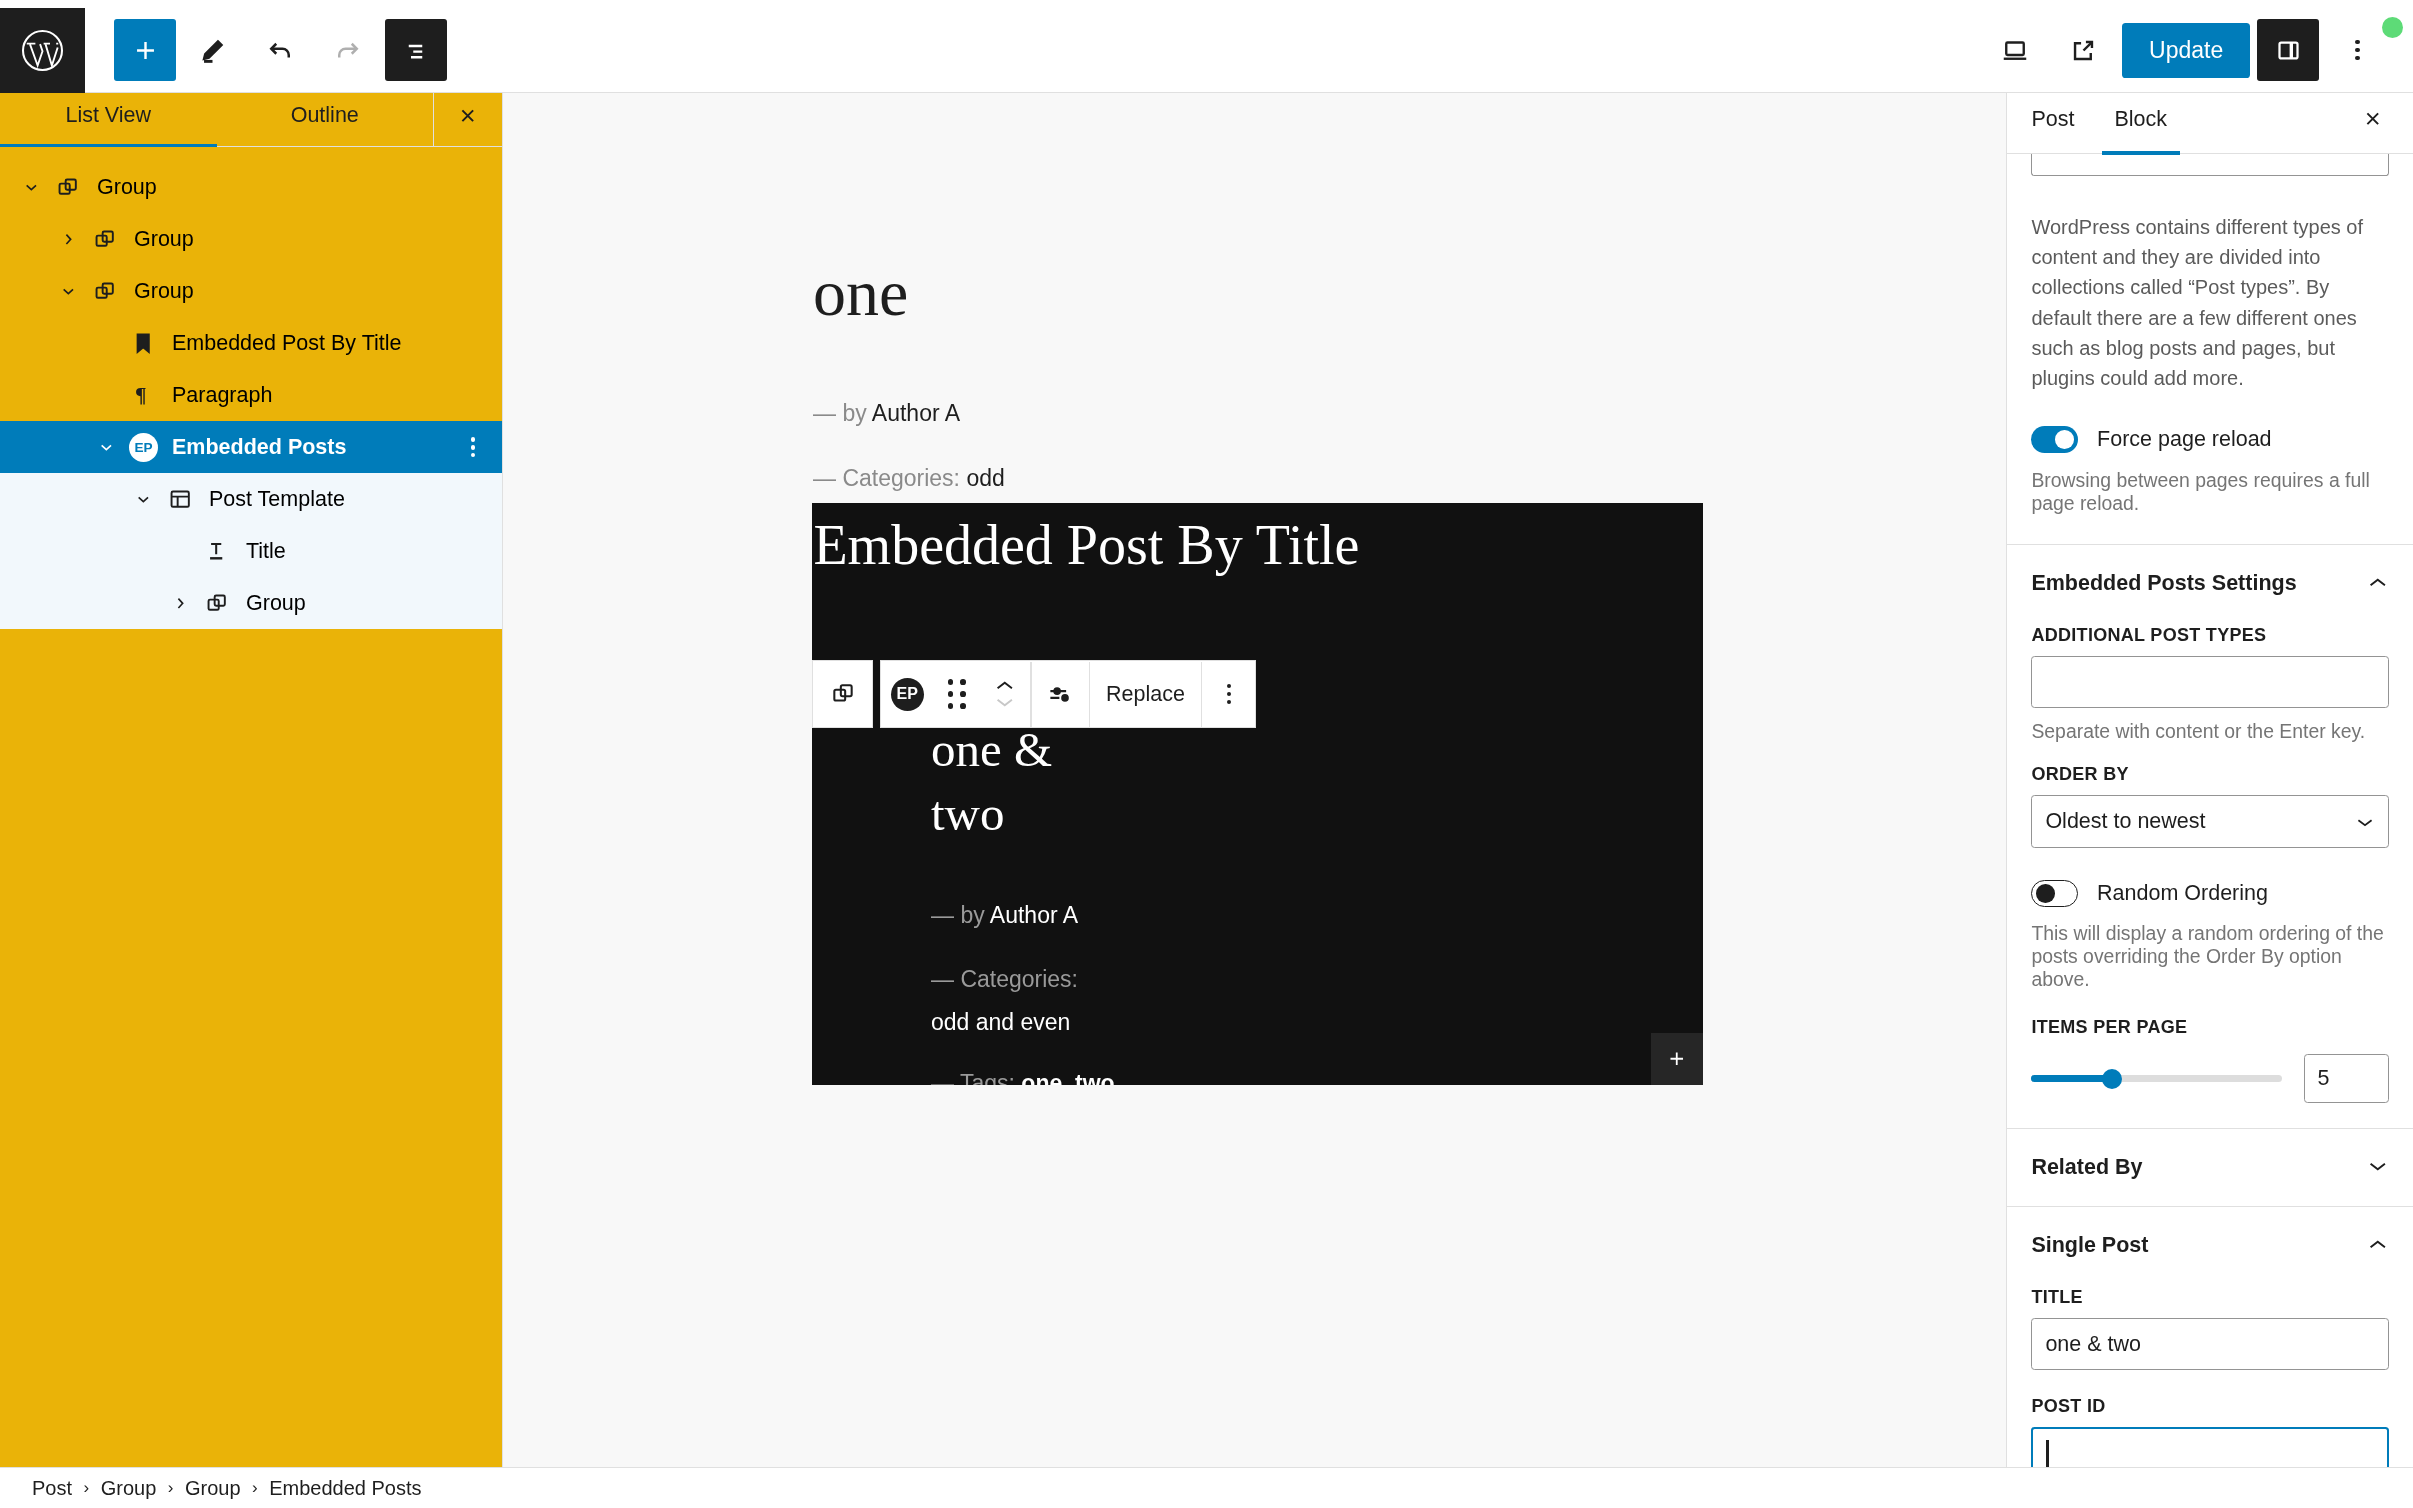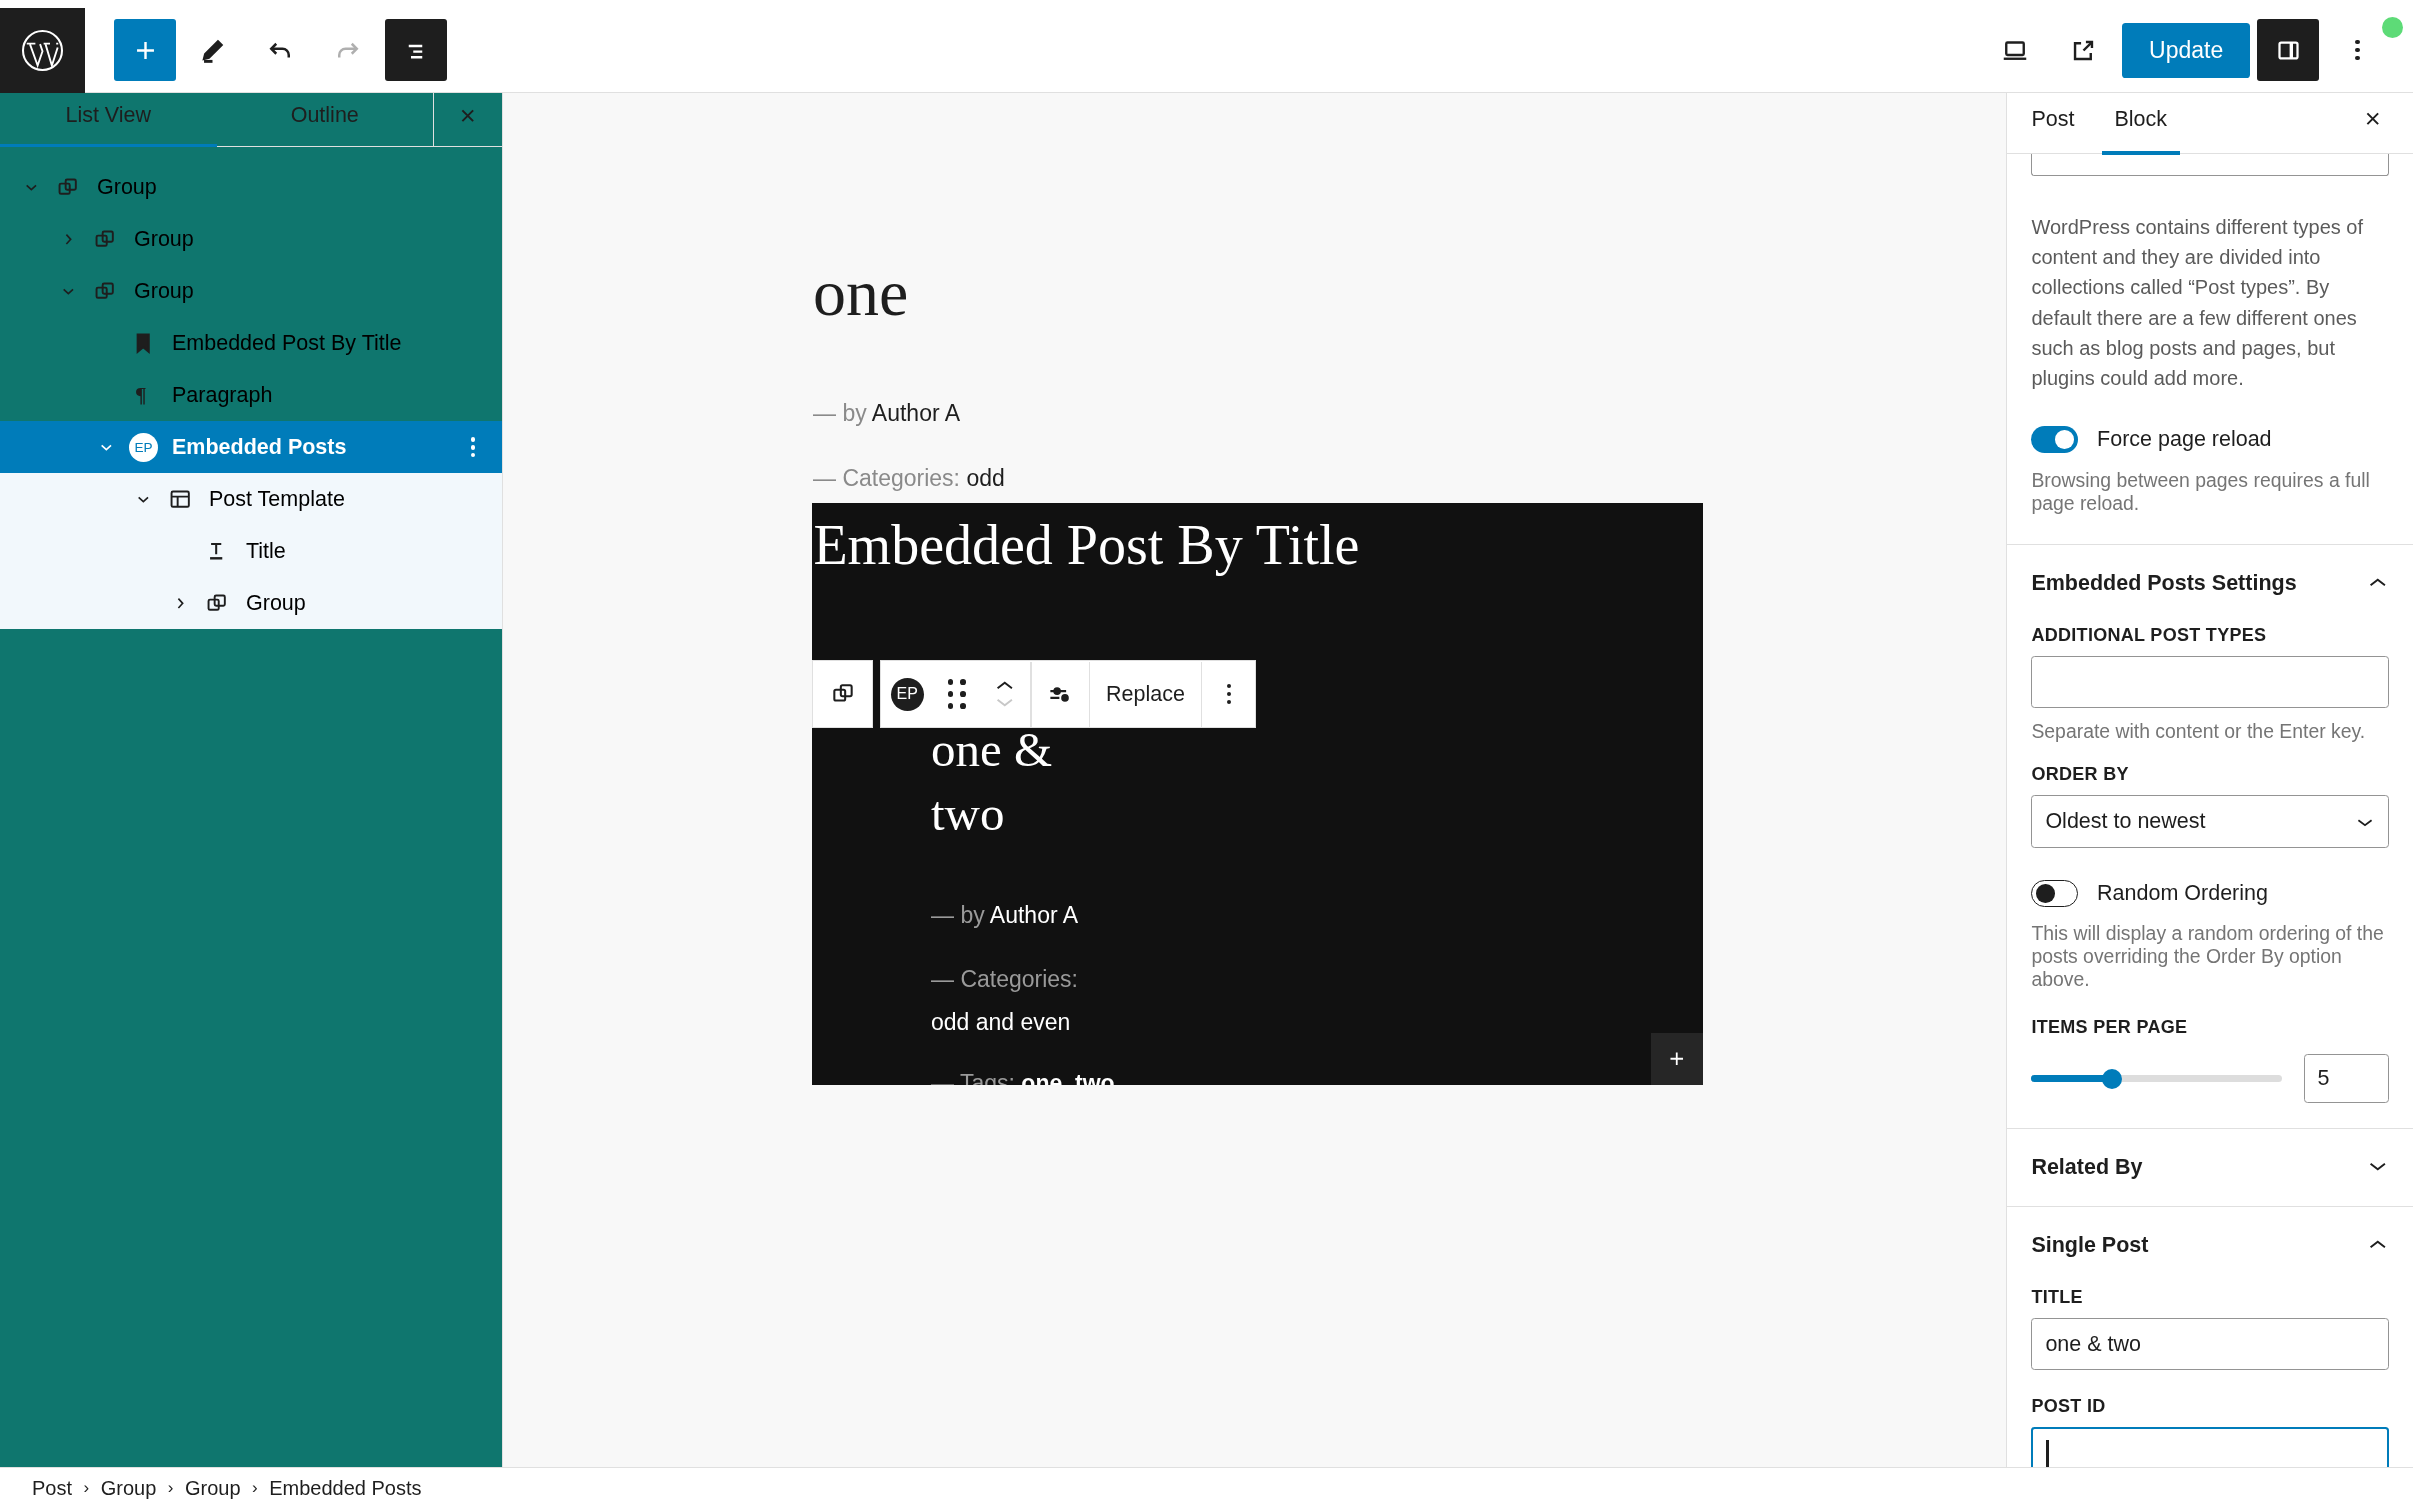--- a/index.html
+++ b/index.html
@@ -35,21 +35,21 @@
     font-family: "Liberation Sans", sans-serif;
   }
   #status-dot {
     position: absolute; top: 8.6px; right: 10px;
     width: 21.5px; height: 21.5px; border-radius: 50%; background: #5ddb77;
   }
 
   
   #listview {
     position: absolute; top: 85px; left: 0; width: 503px; height: 1383px;
-    background: #0f766e; border-right: 1.4px solid #e0e0e0; z-index: 30;
+    background: #eab308; border-right: 1.4px solid #e0e0e0; z-index: 30;
   }
   #lv-tabs { display: flex; height: 62px; border-bottom: 1.4px solid #e0e0e0; position: relative; }
   .lv-tab {
     flex: 1; display: flex; align-items: center; justify-content: center;
     font-size: 21.5px; color: #1e1e1e; cursor: pointer; background: none; border: none;
     font-family: "Liberation Sans", sans-serif; position: relative;
   }
   .lv-tab.active::after {
     content: ""; position: absolute; bottom: -1.4px; left: 0; right: 0;
     height: 3.6px; background: #007cba;
@@ -143,21 +143,21 @@
   .tbx + .tbx { margin-left: 7.2px; }
   .tb-item {
     display: flex; align-items: center; justify-content: center;
     height: 65px; cursor: pointer; padding: 0 4.3px;
   }
   .tb-sep { width: 1.4px; background: #e0e0e0; height: 65px; }
   #tb-replace { font-size: 21.5px; color: #1e1e1e; padding: 0 16px; }
   .ep-badge {
     width: 33px; height: 33px; border-radius: 50%; background: #1e1e1e; color: #fff;
     display: flex; align-items: center; justify-content: center;
-    font-size: 16px; font-weight: normal; font-family: "Liberation Sans", sans-serif;
+    font-size: 16px; font-weight: bold; font-family: "Liberation Sans", sans-serif;
   }
   .ep-badge.light { background: #fff; color: #007cba; }
   .grip { display: grid; grid-template-columns: 5.7px 5.7px; gap: 6.5px 6.5px; }
   .grip i { width: 5.7px; height: 5.7px; border-radius: 50%; background: #1e1e1e; display: block; }
   .updown { display: flex; flex-direction: column; align-items: center; gap: 4.3px; }
 
   
   #sidebar {
     position: absolute; top: 85px; right: 0; width: 407px; height: 1383px;
     background: #fff; border-left: 1.4px solid #e0e0e0; z-index: 30; overflow: hidden;

